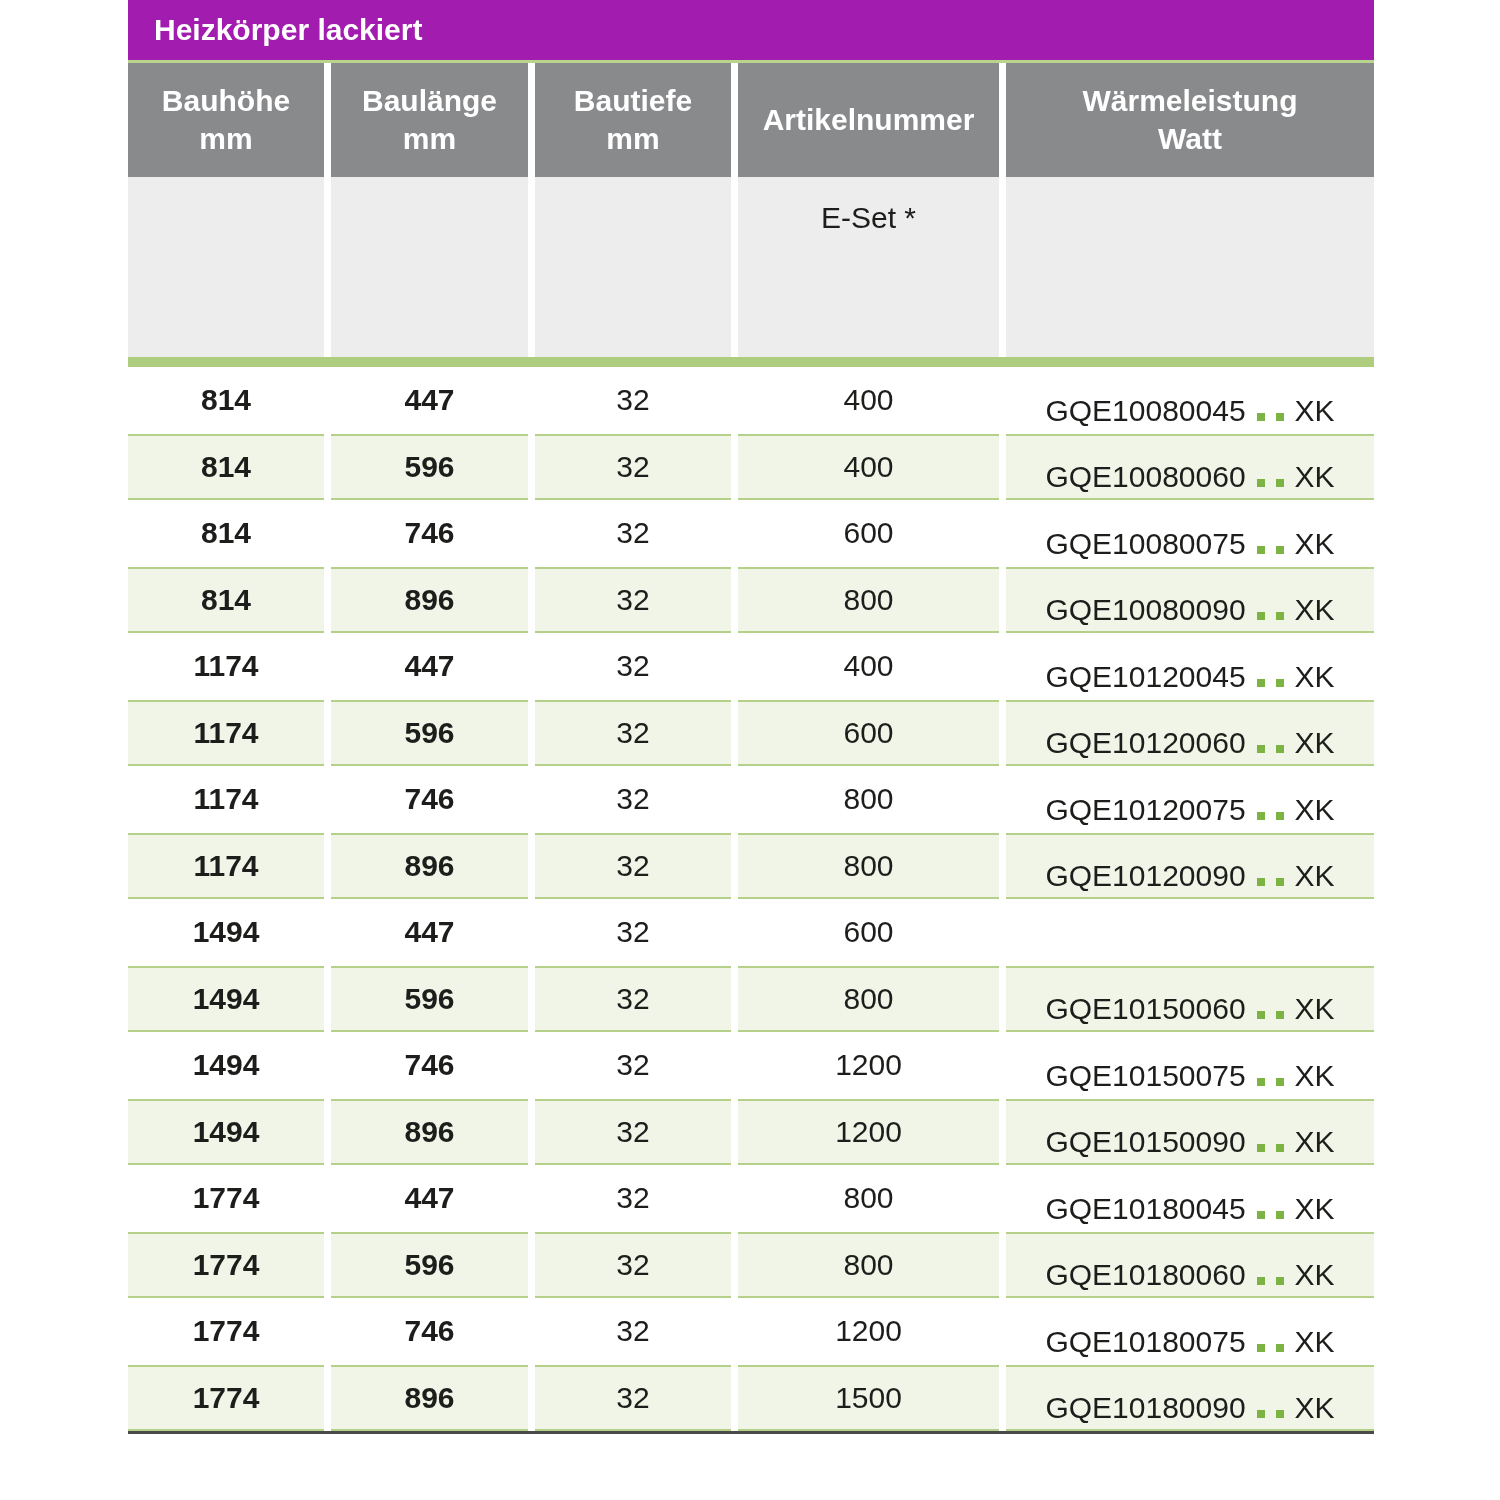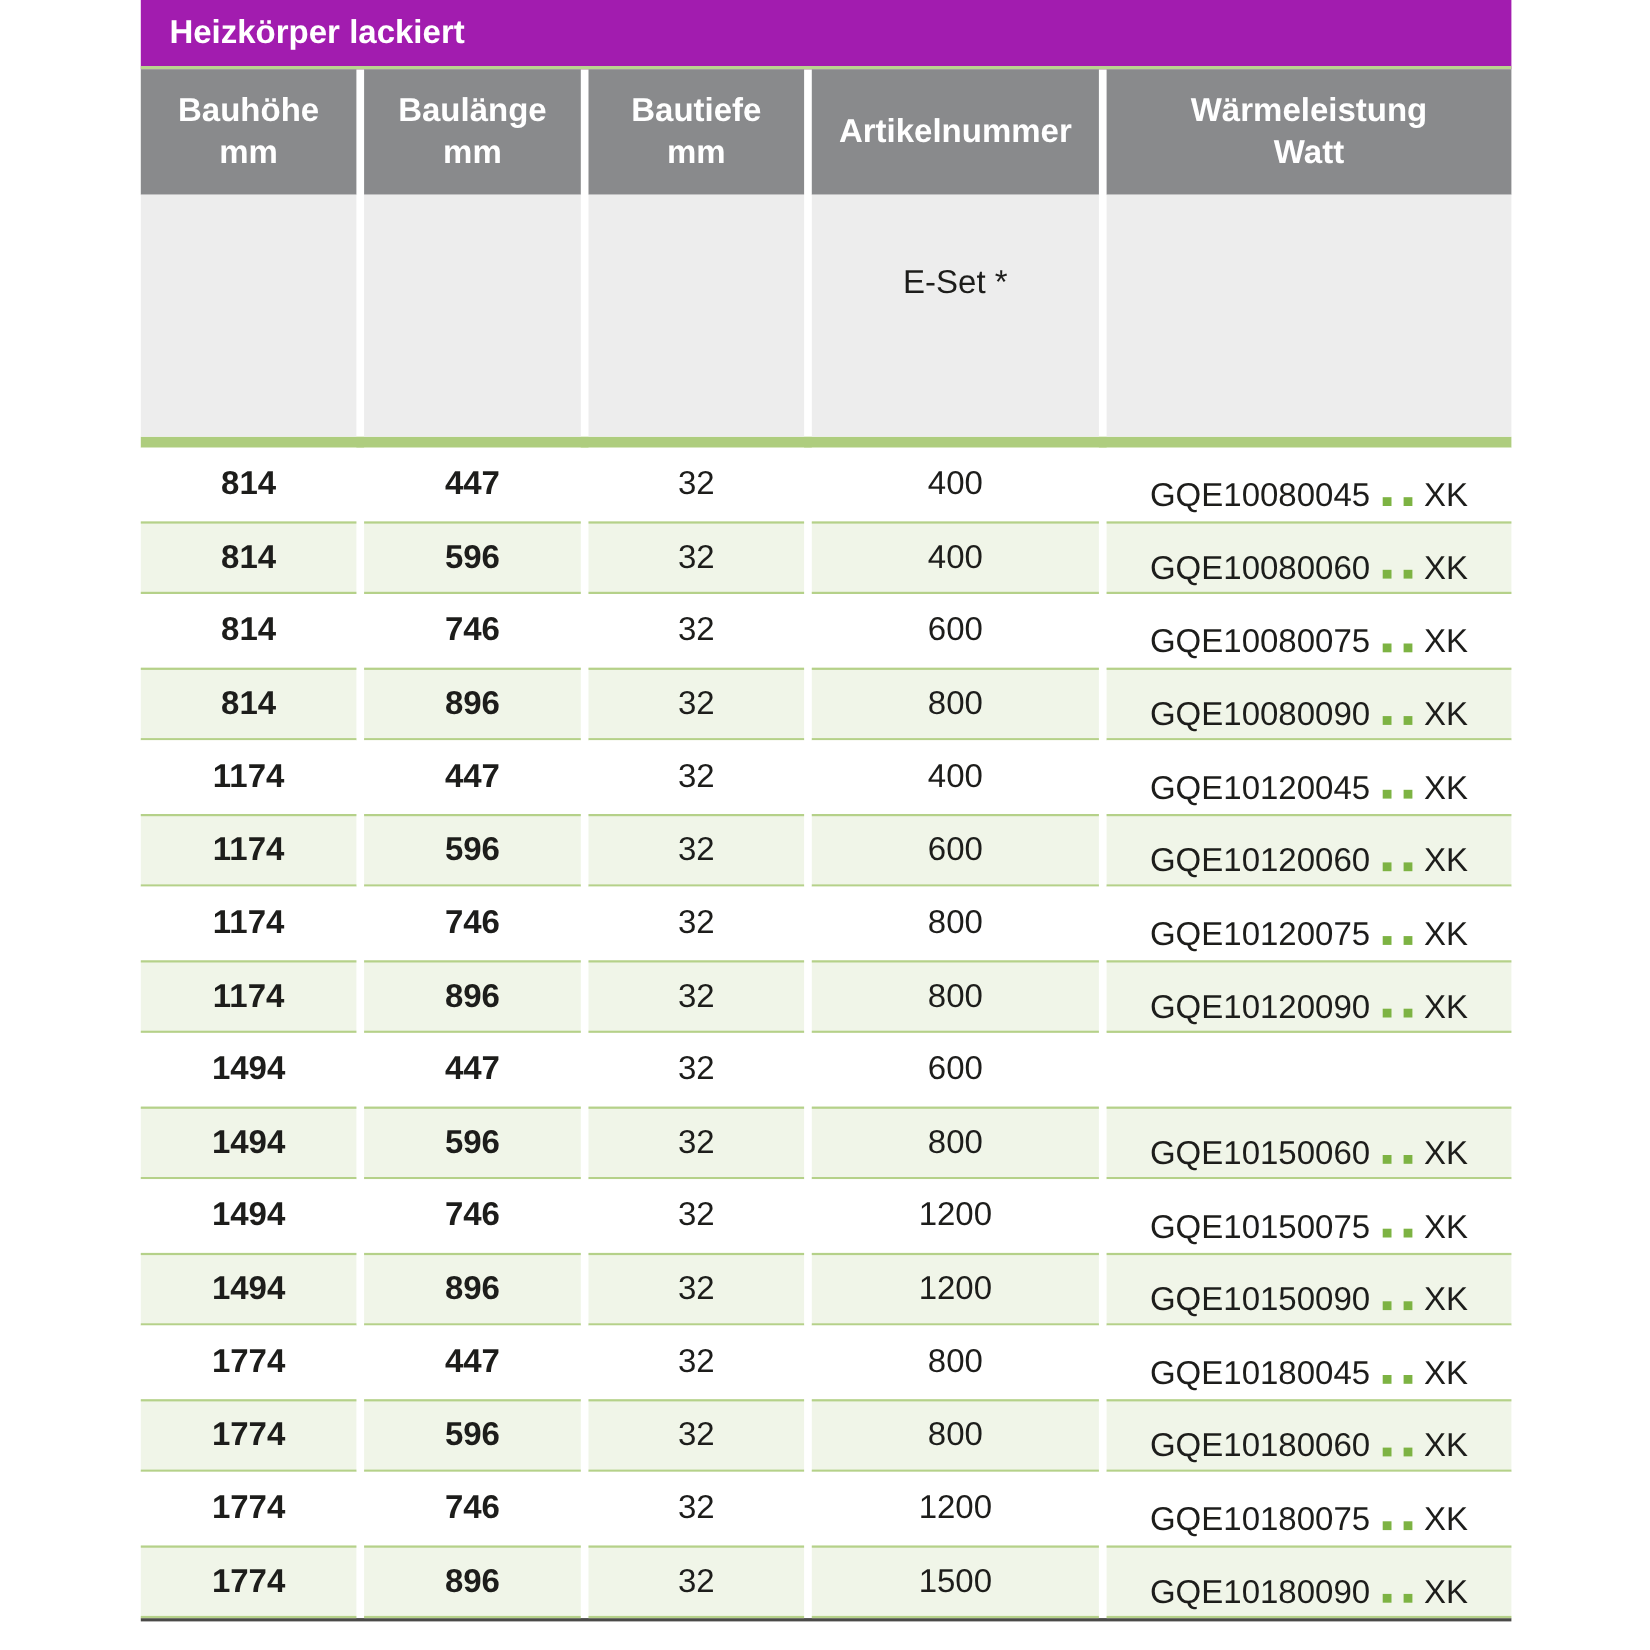--- a/index.html
+++ b/index.html
@@ -43,26 +43,26 @@
     font-size:30px;
     line-height:38px;
     display:flex;
     flex-direction:column;
     align-items:center;
     justify-content:center;
     text-align:center;
   }
   .hcell span:empty{display:none;}
   .scell{
-    height:220px;
+    height:180px;
     background:#ededed;
     display:flex;
     justify-content:center;
     align-items:flex-start;
-    padding-top:63px;
+    padding-top:24px;
     box-sizing:border-box;
     font-size:30px;
   }
   .greenbar{
     height:10px;
     background:#aecd7e;
   }
   .dcell{
     height:66.5px;
     box-sizing:border-box;

